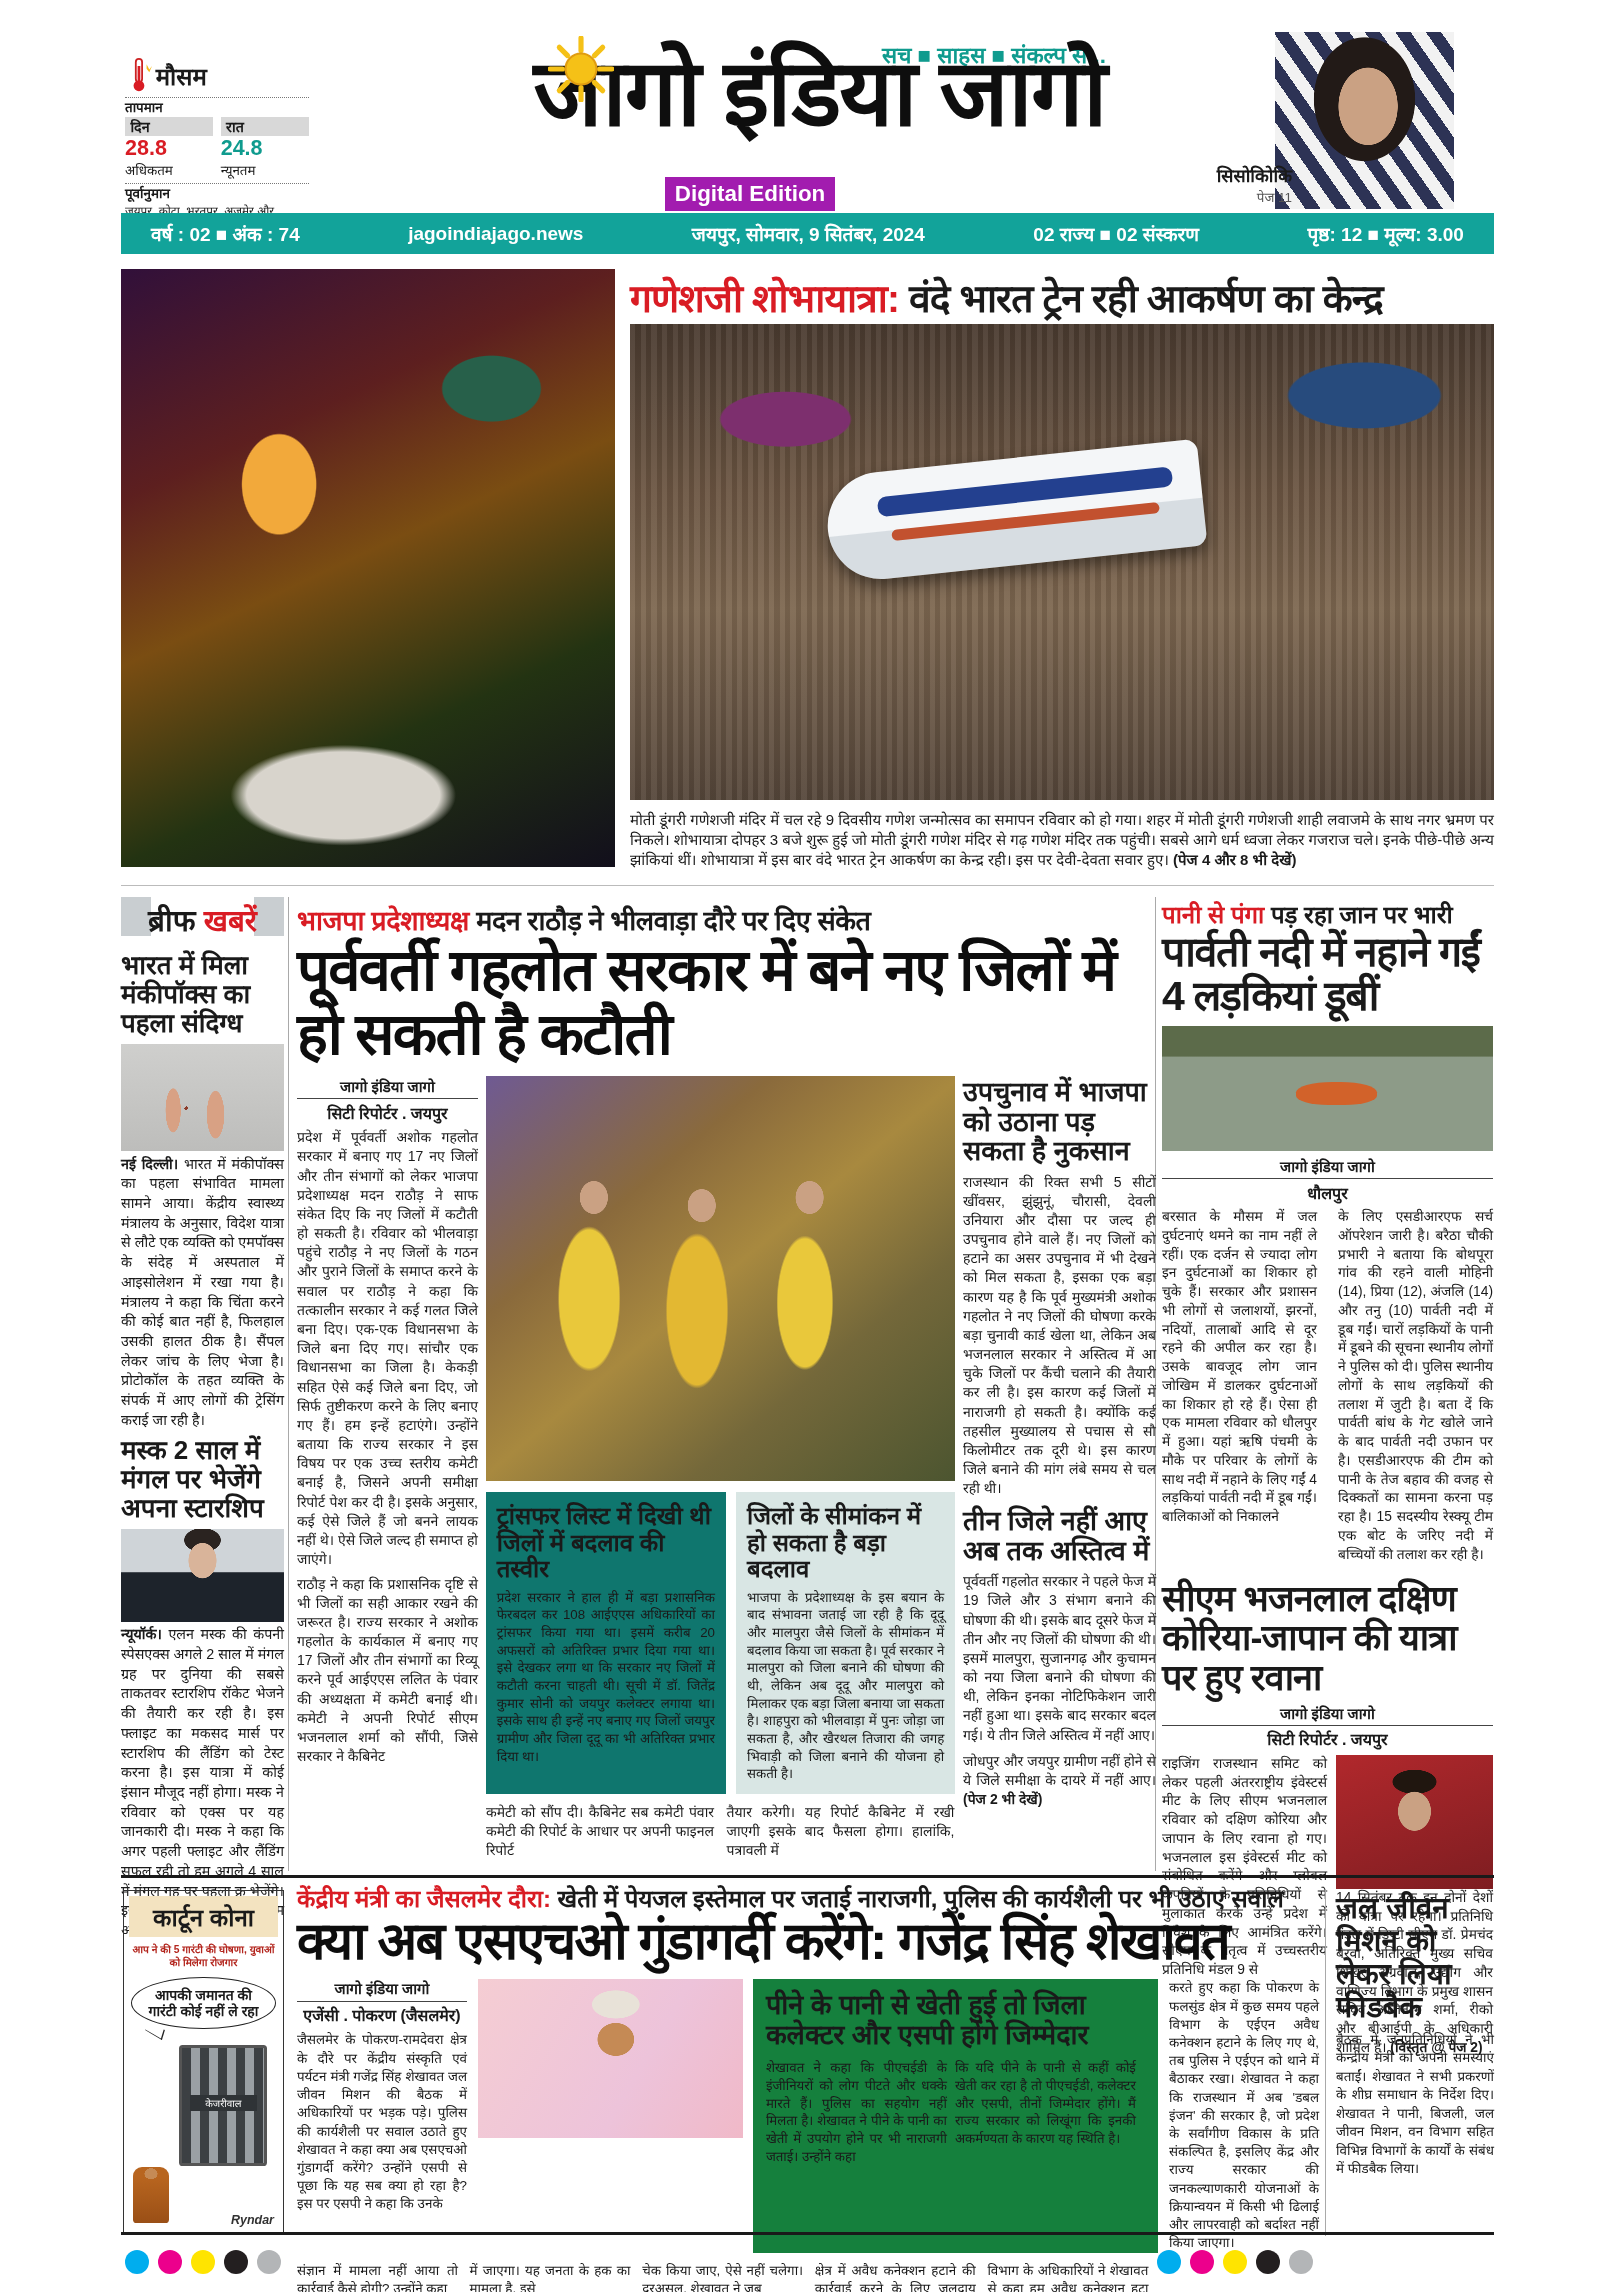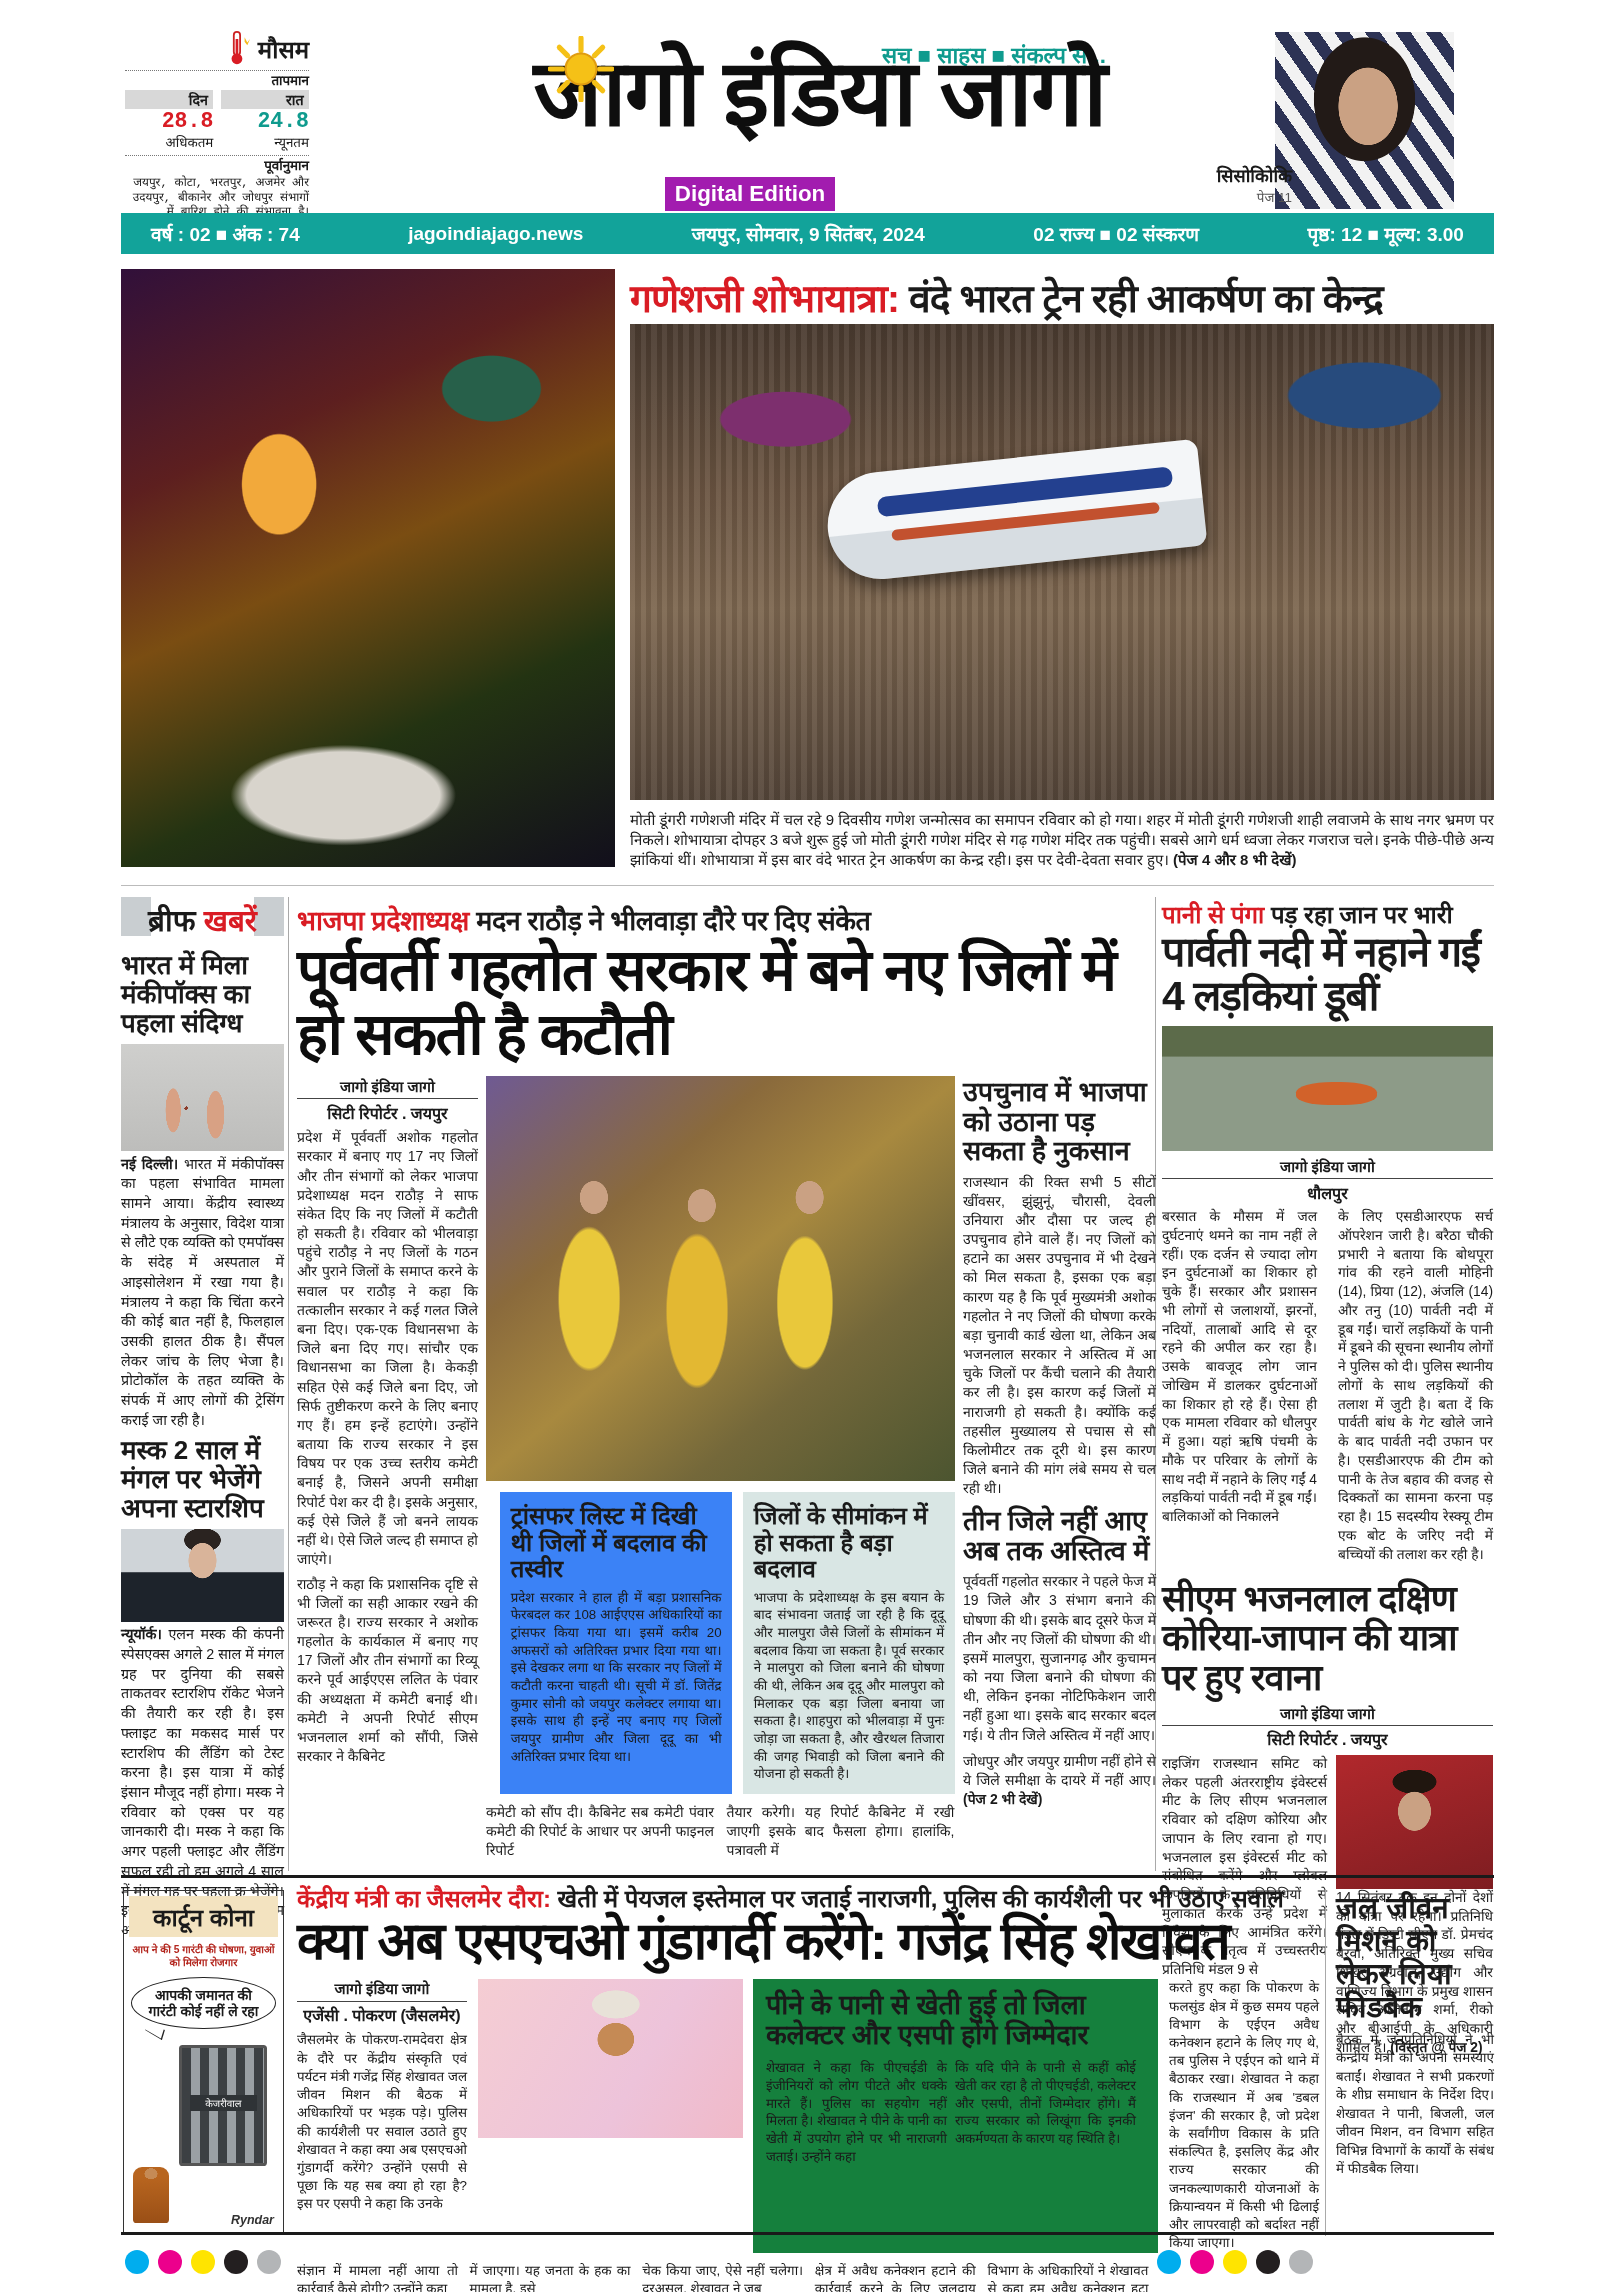--- a/index.html
+++ b/index.html
@@ -3,21 +3,21 @@
 <meta charset="utf-8">
 <style>
   html,body{margin:0;padding:0;background:#e8e8e8;}
   .page{position:relative;width:1612px;height:2293px;background:#ffffff;margin:0 auto;
         font-family:"Liberation Sans","DejaVu Sans",sans-serif;color:#1a1a1a;overflow:hidden;}
   .abs{position:absolute;}
   .red{color:#d91c24;}
   .just{text-align:justify;}
 
   
-  .weather{left:125px;top:30px;width:184px;height:193px;font-size:13.4px;text-align:right;font-family:Liberation Mono, monospace;}
+  .weather{left:125px;top:57px;width:184px;height:193px;font-size:13.4px;text-align:left;}
   .weather .w-title{font-size:24px;font-weight:bold;display:inline-block;vertical-align:middle;}
   .w-sec{border-top:0.9px dotted #777;margin-top:3.6px;font-weight:bold;font-size:13.4px;}
   .w-row{display:flex;justify-content:space-between;margin-top:1.8px;}
   .w-cell{width:48%;}
   .w-chip{background:#d8d8d8;font-weight:bold;font-size:14.3px;padding:0 5.4px;}
   .w-max{color:#d91c24;font-size:21.5px;font-weight:bold;}
   .w-min{color:#0f9b8e;font-size:21.5px;font-weight:bold;}
   .w-fc{font-size:11.8px;line-height:1.25;margin-top:1.8px;}
   .tagline{left:882px;top:39px;width:287px;font-size:22.4px;font-weight:bold;color:#0f9b8e;}
   .paper-title{left:376px;top:47px;width:887px;text-align:center;font-size:93px;font-weight:900;
@@ -86,21 +86,21 @@
   .m-mid{width:469px;flex:none;}
   .ph-garland{width:469px;height:405px;background:
       radial-gradient(54px 125px at 22% 55%,#e9c83b 0 55%,rgba(0,0,0,0) 58%),
       radial-gradient(54px 134px at 45% 58%,#e3b832 0 55%,rgba(0,0,0,0) 58%),
       radial-gradient(49px 116px at 68% 56%,#e9c83b 0 55%,rgba(0,0,0,0) 58%),
       radial-gradient(23px 27px at 23% 30%,#caa183 0 60%,rgba(0,0,0,0) 62%),
       radial-gradient(23px 27px at 46% 32%,#caa183 0 60%,rgba(0,0,0,0) 62%),
       radial-gradient(23px 27px at 69% 30%,#caa183 0 60%,rgba(0,0,0,0) 62%),
       linear-gradient(140deg,#6f5a93 0%,#8a6a3c 30%,#a8893f 50%,#74683a 72%,#4c5530 100%);}
   .m-boxrow{display:flex;gap:10.7px;margin-top:10.7px;}
-  .graybox{background:#3b82f6;padding:10.7px 10.7px;box-sizing:border-box;width:240px;margin-left:14px;}
+  .graybox{background:#0f766e;padding:10.7px 10.7px;box-sizing:border-box;width:240px;}
   .tealbox{background:#d9e6e4;padding:10.7px 10.7px;box-sizing:border-box;width:219px;}
   .boxtitle{font-size:24px;font-weight:900;line-height:1.12;margin-bottom:5.4px;}
   .boxbody{font-size:13.3px;line-height:1.33;}
   .m-cont{display:flex;gap:12.5px;margin-top:9px;}
   .m-cont div{width:228px;font-size:14px;line-height:1.37;}
   .m-right{width:193px;flex:none;}
   .subtitle{font-size:27px;font-weight:900;line-height:1.1;margin:1.8px 0 5.4px;}
 
   .rightcol{left:1162px;top:897px;width:331px;}
   .r-kicker{font-size:24px;font-weight:bold;}

